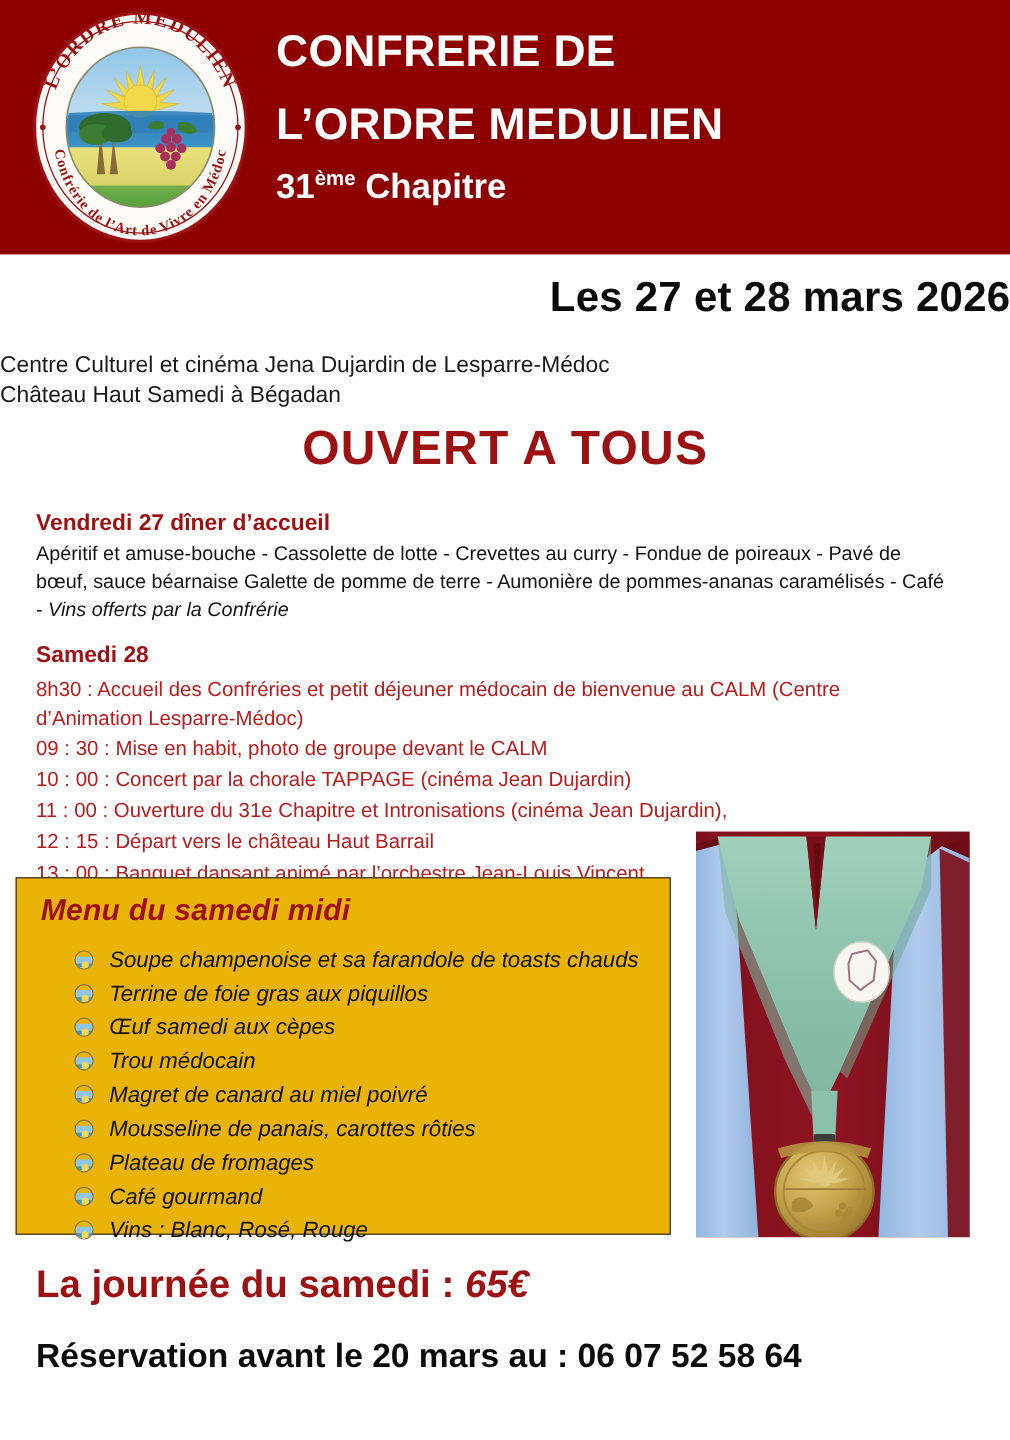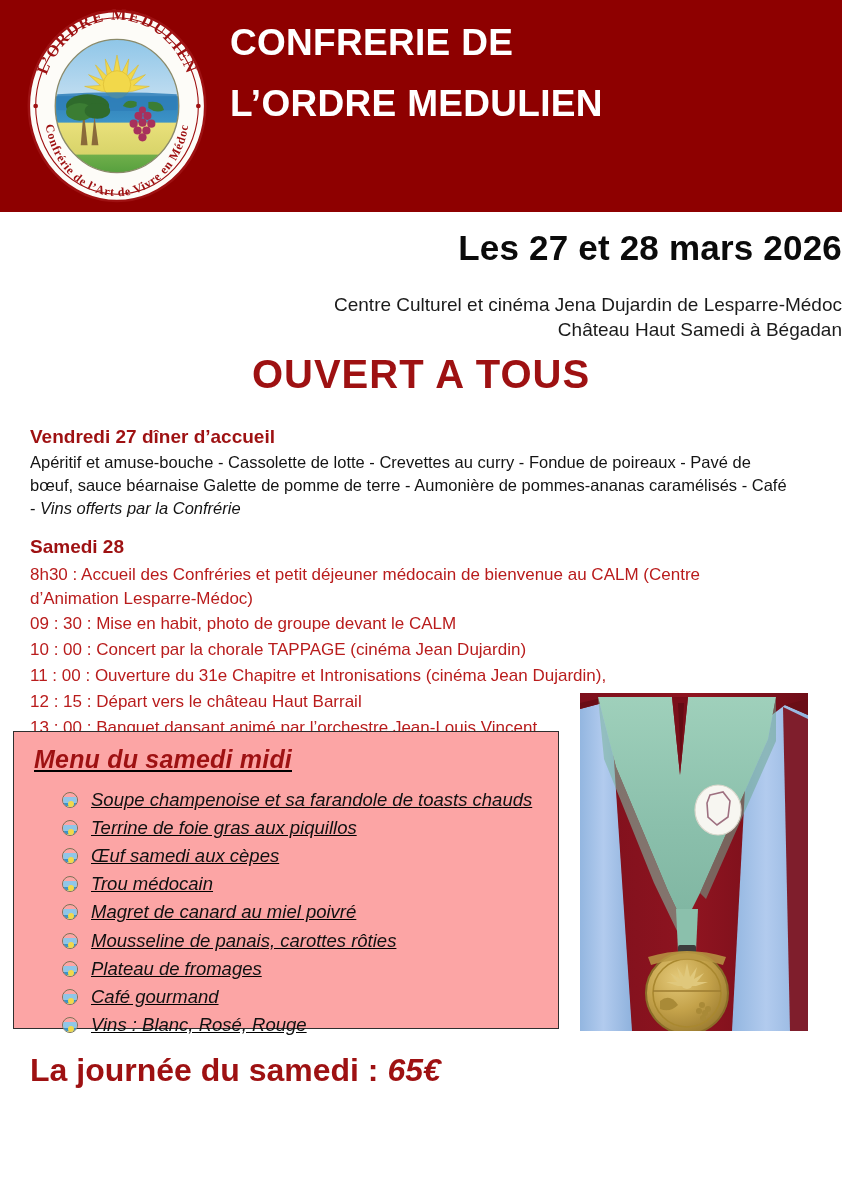--- a/index.html
+++ b/index.html
@@ -81,21 +81,21 @@
     font-size: 35px;
     font-weight: bold;
     color: #0b0b0b;
     letter-spacing: 0.2px;
   }
 
   .venue {
     position: absolute;
     left: 0; top: 292px;
     width: 842px;
-    text-align: right;
+    text-align: left;
     font-size: 19px;
     color: #1b1b1b;
     line-height: 1.32;
   }
 
   .ouvert {
     position: absolute;
     left: 0; top: 352px;
     width: 842px;
     text-align: center;
@@ -138,22 +138,21 @@
   }
   .sched-line.wrap { line-height: 1.42; }
 
   
   .menu-box {
     position: absolute;
     left: 13px; top: 731px;
     width: 546px;
     height: 298px;
     border: 1.4px solid #2f2f2f;
-    background: #fca5a5;
-    text-decoration: underline;
+    background: #eab308;
   }
 
   .menu-title {
     margin: 13px 0 0 20px;
     font-size: 25px;
     font-weight: bold;
     font-style: italic;
     color: #9e1112;
     letter-spacing: 0.2px;
   }
@@ -276,20 +275,21 @@
           <textPath href="#arcBot" startOffset="50%" text-anchor="middle">Confrérie de l’Art de Vivre en Médoc</textPath>
         </text>
         <circle cx="17" cy="100" r="2.4" fill="#9e1112"></circle>
         <circle cx="183" cy="100" r="2.4" fill="#9e1112"></circle>
       </svg>
     </div>
 
     <div class="header-titles">
       <div class="header-line1">CONFRERIE DE</div>
       <div class="header-line2">L’ORDRE MEDULIEN</div>
+      <div class="header-line3"><span>31</span><sup>ème</sup><span> Chapitre</span></div>
     </div>
   </div>
 
   <div class="date-line">Les 27 et 28 mars 2026</div>
 
   <div class="venue">
     <div>Centre Culturel et cinéma Jena Dujardin de Lesparre-Médoc</div>
     <div>Château Haut Samedi à Bégadan</div>
   </div>
 
@@ -489,14 +489,15 @@
           <circle cx="119" cy="318" r="3"></circle>
         <circle cx="123" cy="325" r="3"></circle>
       </g>
       <path d="M 80,308 Q 90,300 98,312 Q 90,320 80,316 Z" fill="#a98a37"></path>
       <path d="M 68,264 Q 107,252 146,264 L 143,272 Q 107,261 71,272 Z" fill="#b99843" opacity="0.85"></path>
     </svg>
   </div>
 
   <div class="price"><span>La journée du samedi : </span><span class="amount">65€</span></div>
 
+  <div class="reservation">Réservation avant le 20 mars au : 06 07 52 58 64</div>
 
 </div>
 
 </body></html>

